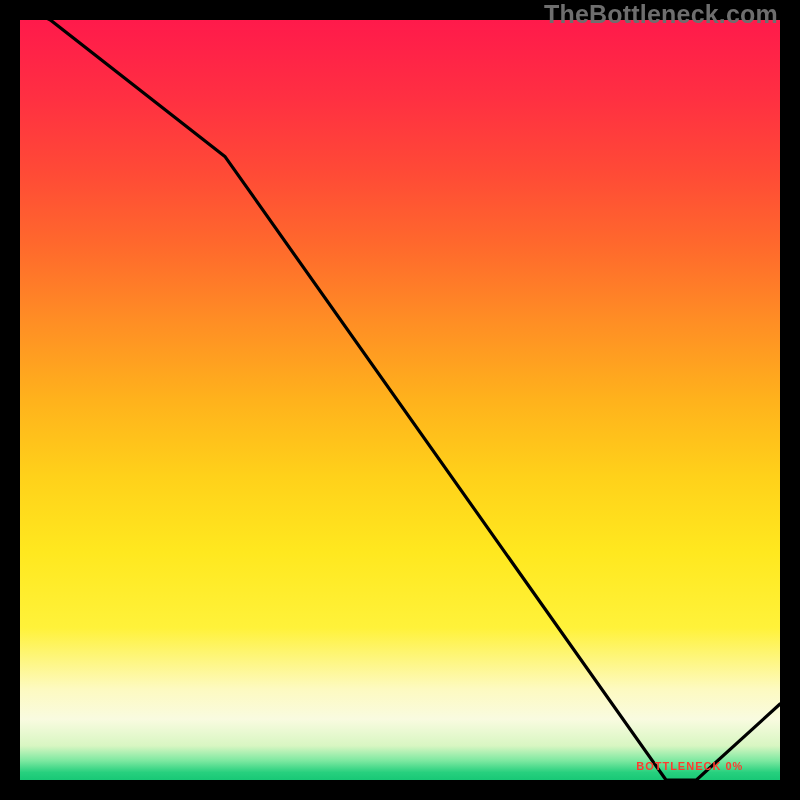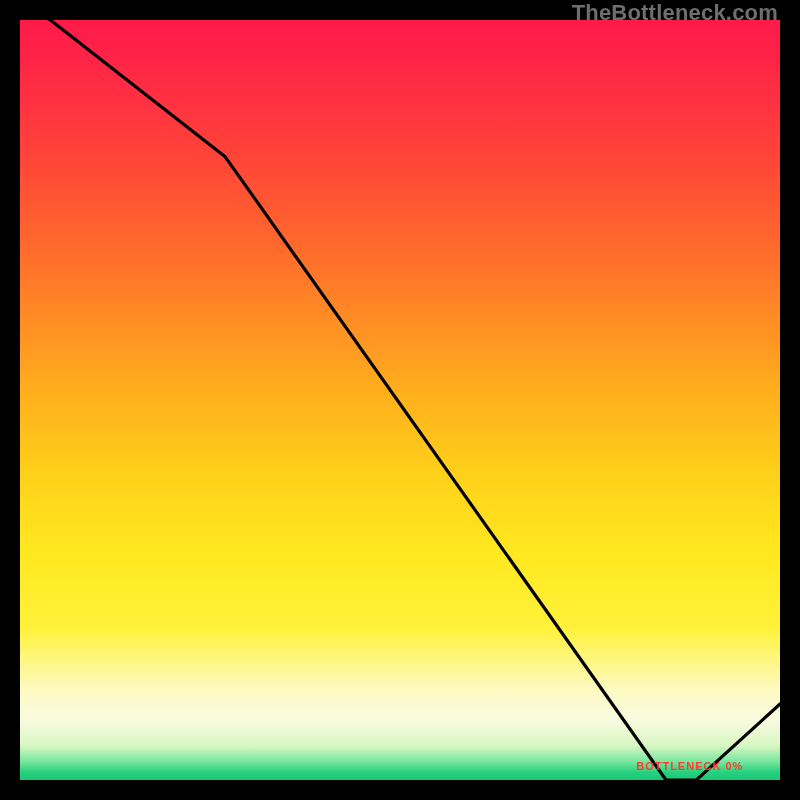--- a/index.html
+++ b/index.html
@@ -17,21 +17,21 @@
     top: 20px;
     width: 760px;
     height: 760px;
     background: #15803d;
   }
   .watermark {
     position: absolute;
     top: 0px;
     right: 22px;
     color: #6e6e6e;
-    font-size: 22px;
+    font-size: 25px;
     font-weight: 600;
     letter-spacing: 0.2px;
     z-index: 10;
   }
   svg {
     display: block;
   }
 </style>
 </head>
 <body>

